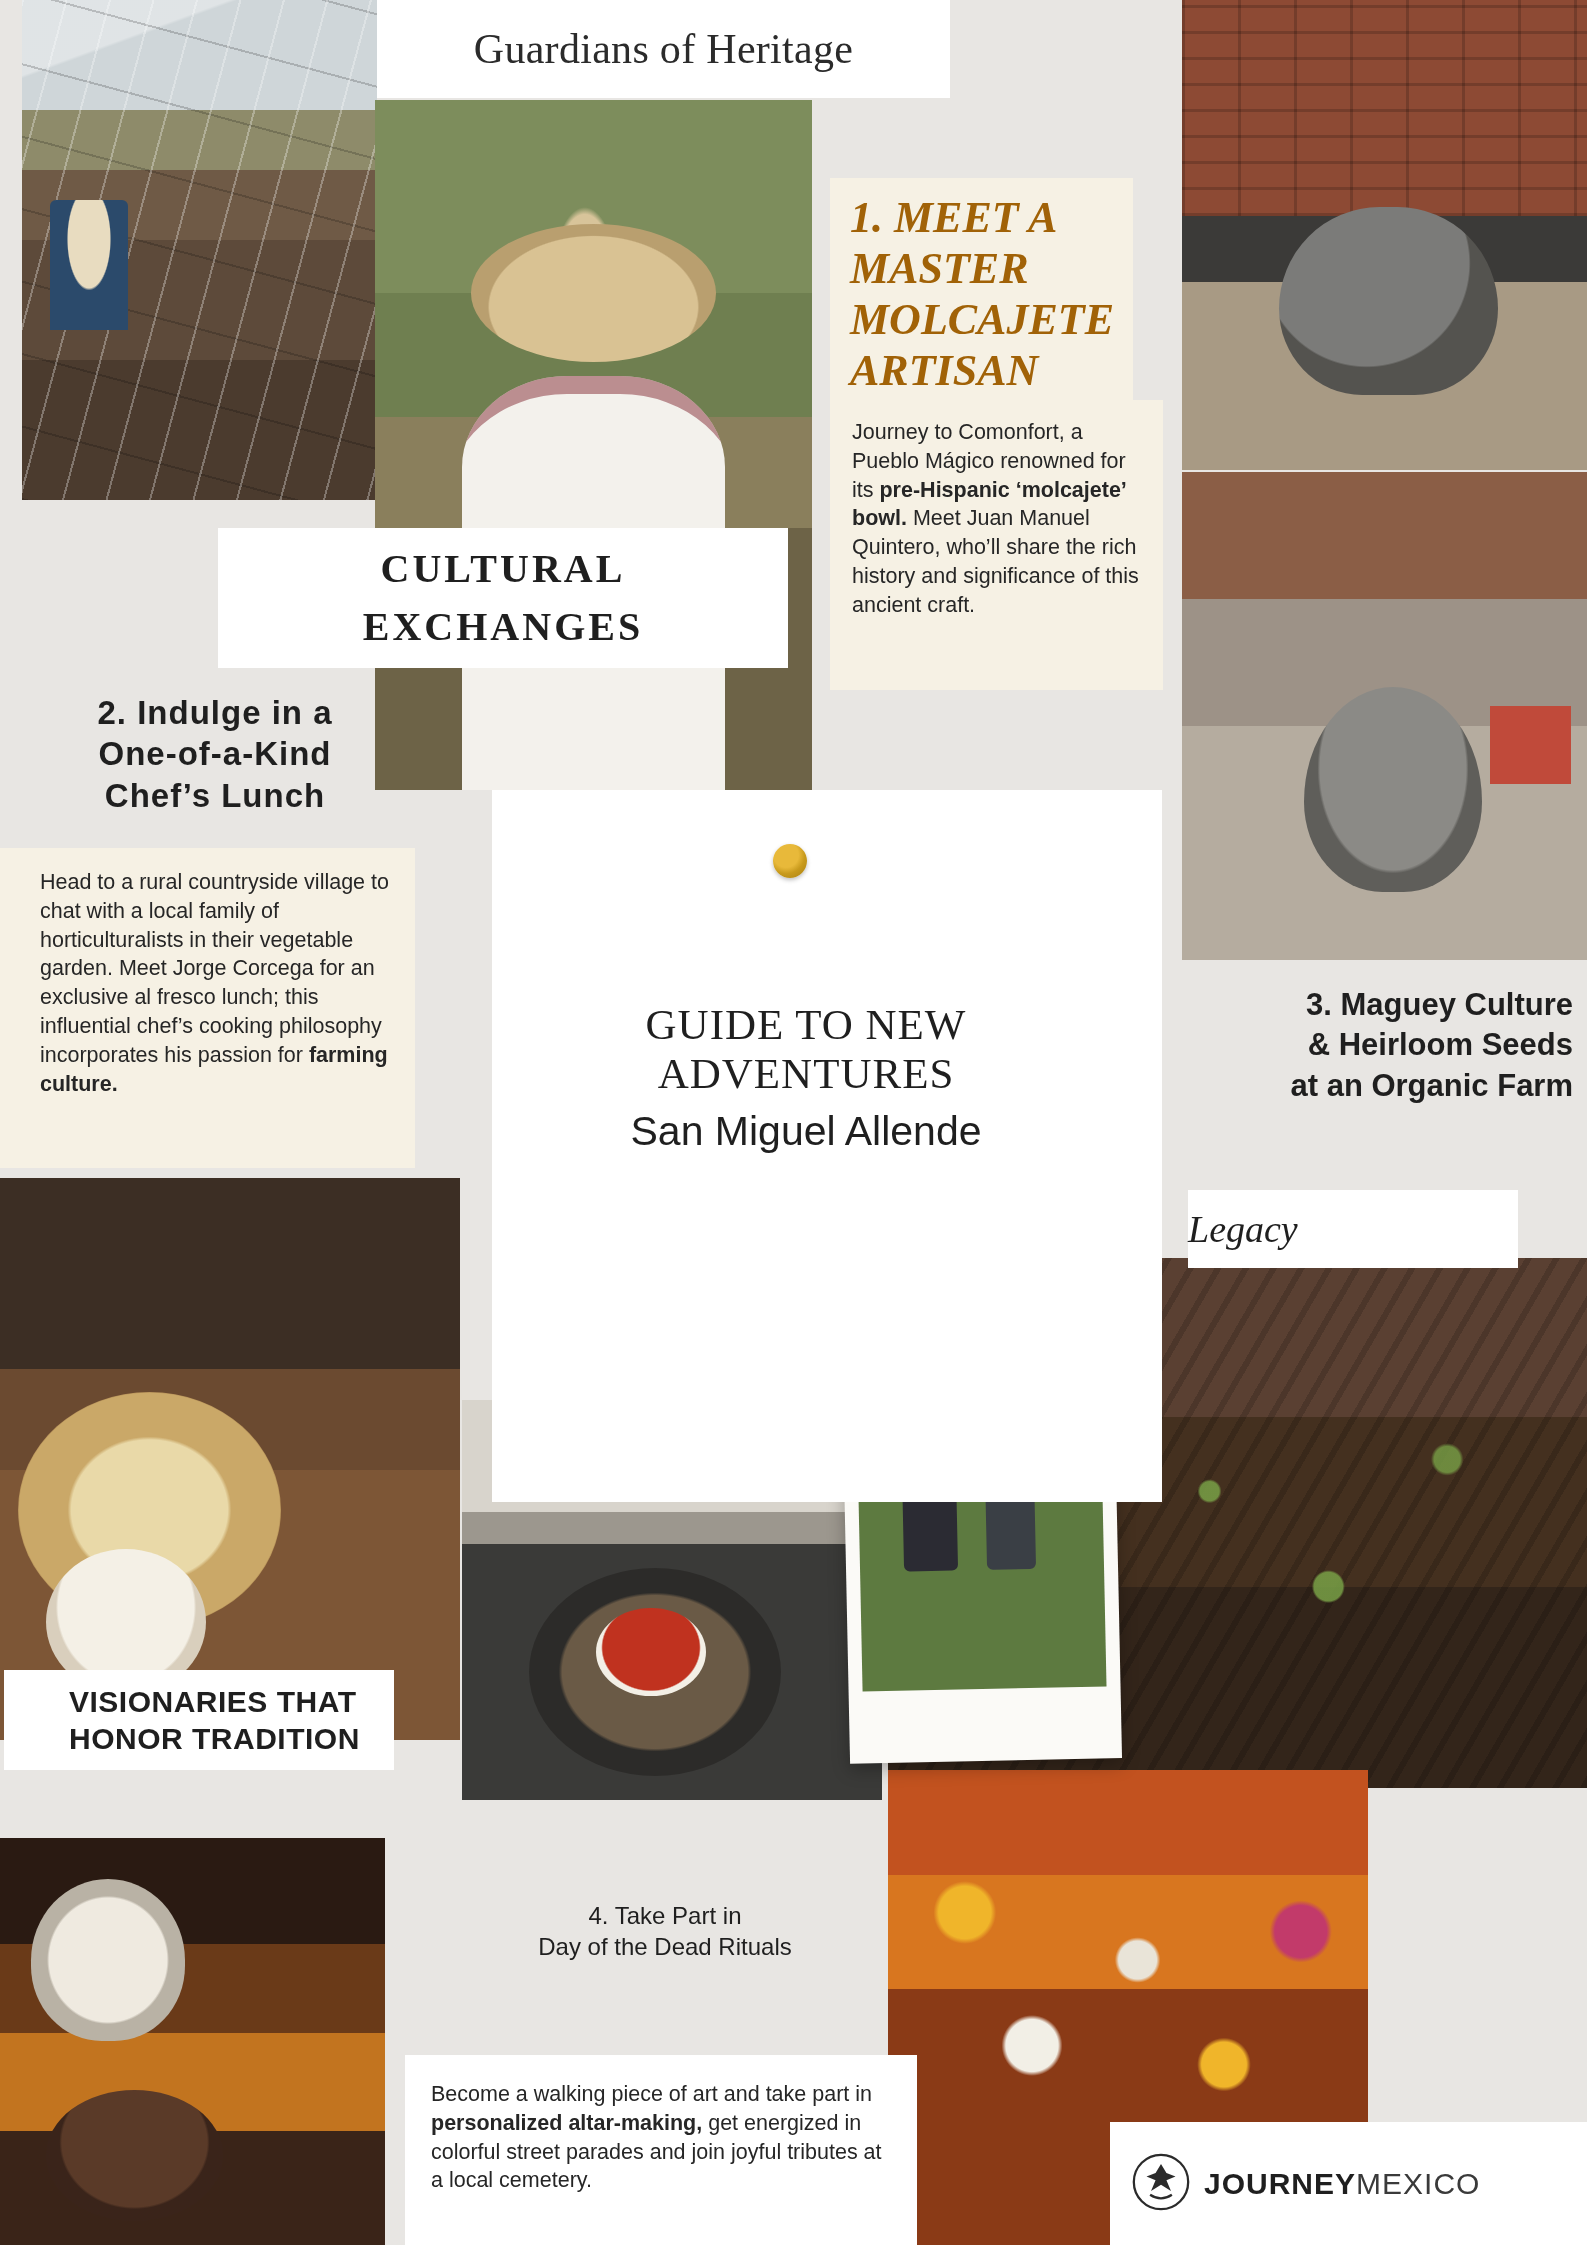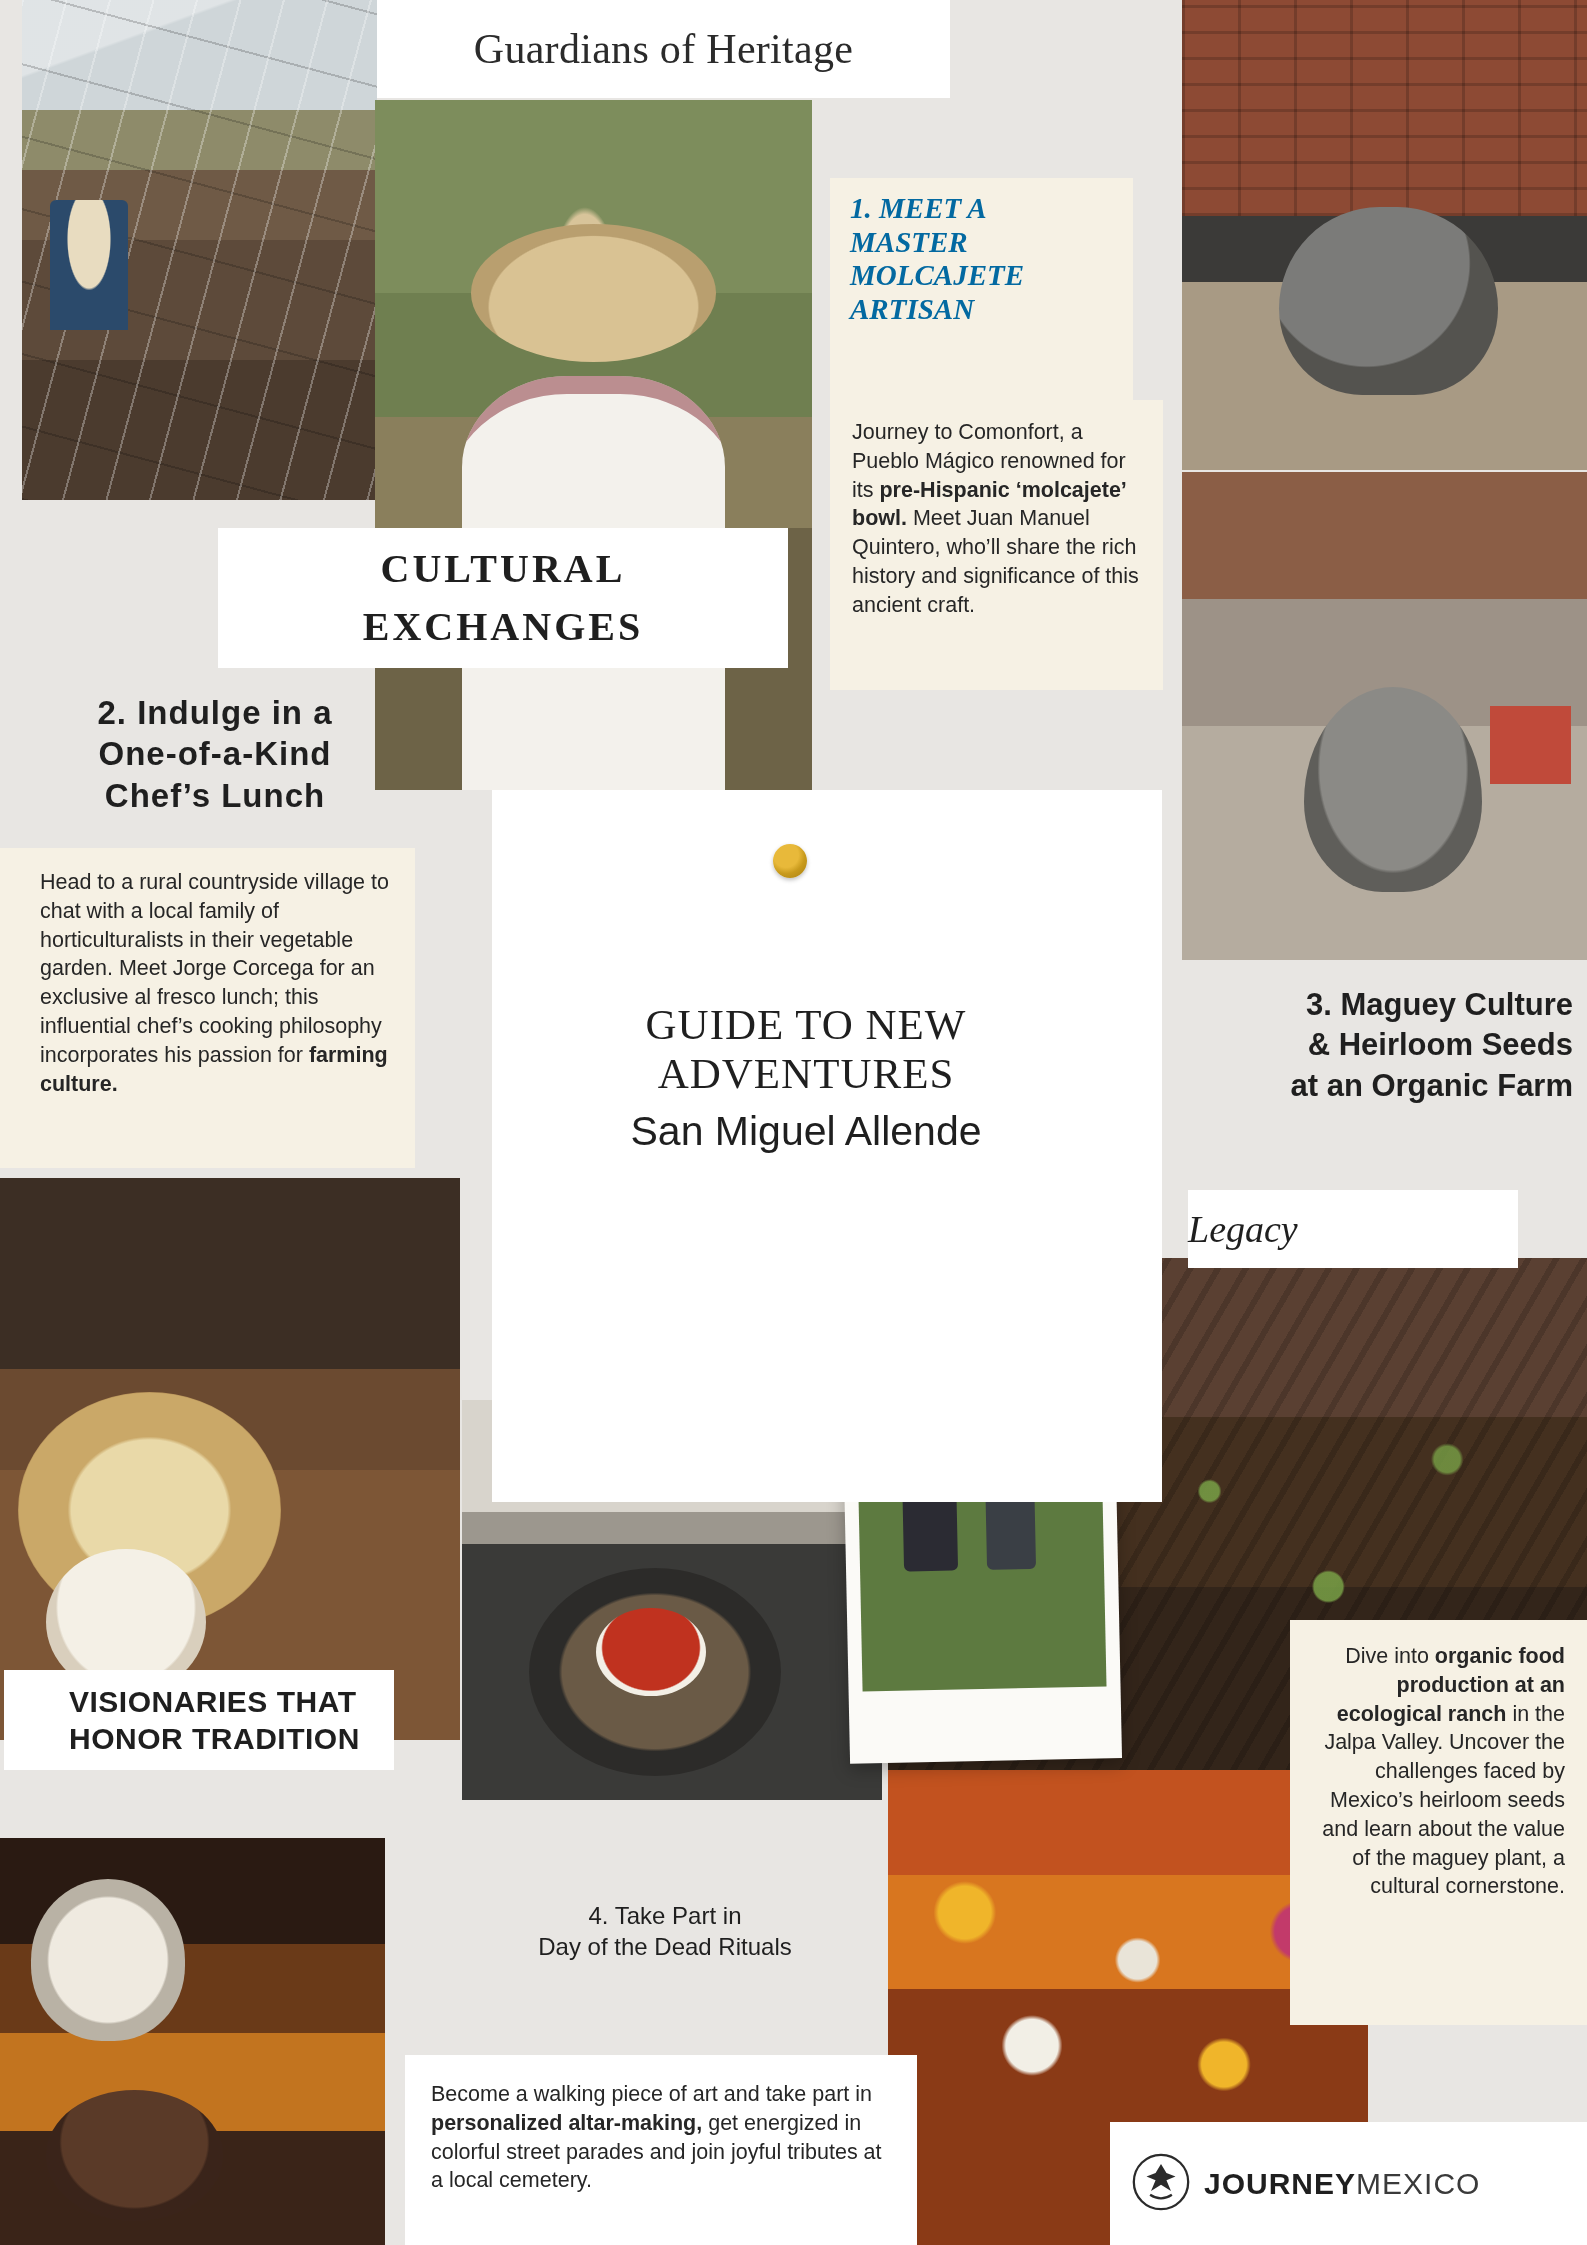--- a/index.html
+++ b/index.html
@@ -203,23 +203,23 @@
     font-weight: bold;
     font-size: 40px;
     letter-spacing: 3px;
     color: #1f1f1f;
     line-height: 1.45;
   }
   .head-num-serif {
     font-family: "Liberation Serif", serif;
     font-style: italic;
     font-weight: bold;
-    font-size: 29px;
+    font-size: 44px;
     line-height: 1.16;
-    color: #0369a1;
+    color: #a16207;
   }
   .head-num-sans {
     font-family: "Liberation Sans", sans-serif;
     font-weight: bold;
     font-size: 33px;
     line-height: 1.25;
     color: #1f1f1f;
     letter-spacing: 1px;
   }
   .head-num-sans2 {
@@ -380,25 +380,20 @@
   <div class="abs" style="left:1118px; top:985px; width:455px;">
     <div class="head-num-sans2" style="white-space:pre-line; text-align:right;">3. Maguey Culture
 &amp; Heirloom Seeds
 at an Organic Farm</div>
   </div>
 
   <div class="card-white abs" style="left:1188px; top:1190px; width:330px; height:78px; display:flex; align-items:center; justify-content:flex-start;">
     <div class="legacy">Legacy</div>
   </div>
 
-  <div class="card-cream abs" style="left:1290px; top:1620px; width:297px; height:405px; padding:22px 22px;">
-    <p class="body-txt" style="margin:0; text-align:right;">
-      <span>Dive into </span><b>organic food production at an ecological ranch</b><span> in the Jalpa Valley. Uncover the challenges faced by Mexico’s heirloom seeds and learn about the value of the maguey plant, a cultural cornerstone.</span>
-    </p>
-  </div>
 
   <div class="card-white abs" style="left:4px; top:1670px; width:390px; height:100px; display:flex; align-items:center; padding-left:65px;">
     <div class="visionaries" style="white-space:pre-line;">VISIONARIES THAT
 HONOR TRADITION</div>
   </div>
 
   <div class="abs" style="left:430px; top:1900px; width:470px;">
     <div class="dayofdead-head" style="white-space:pre-line;">4. Take Part in
 Day of the Dead Rituals</div>
   </div>

